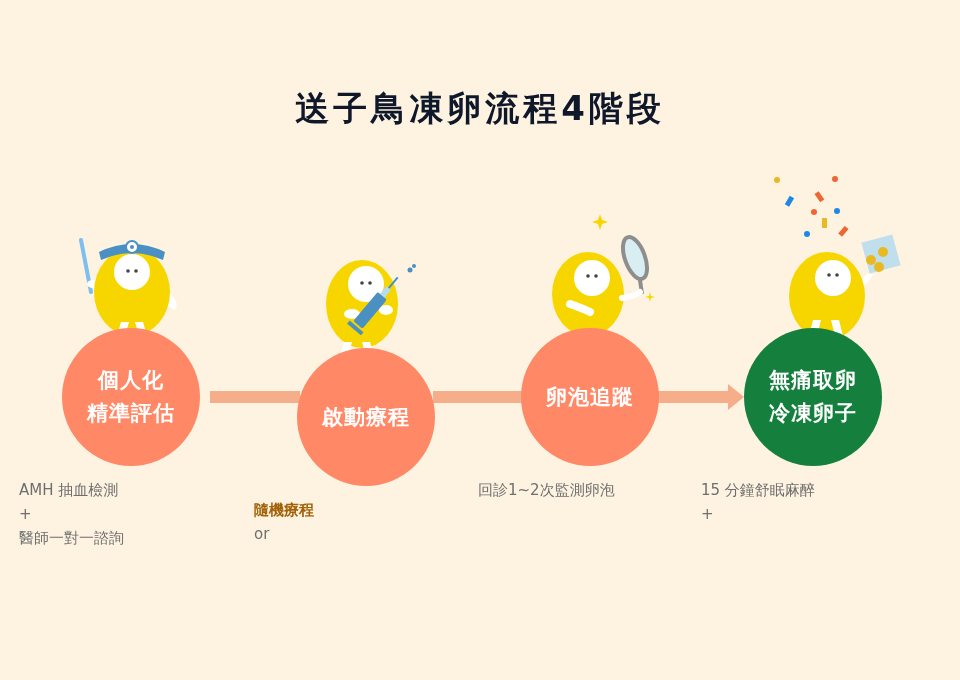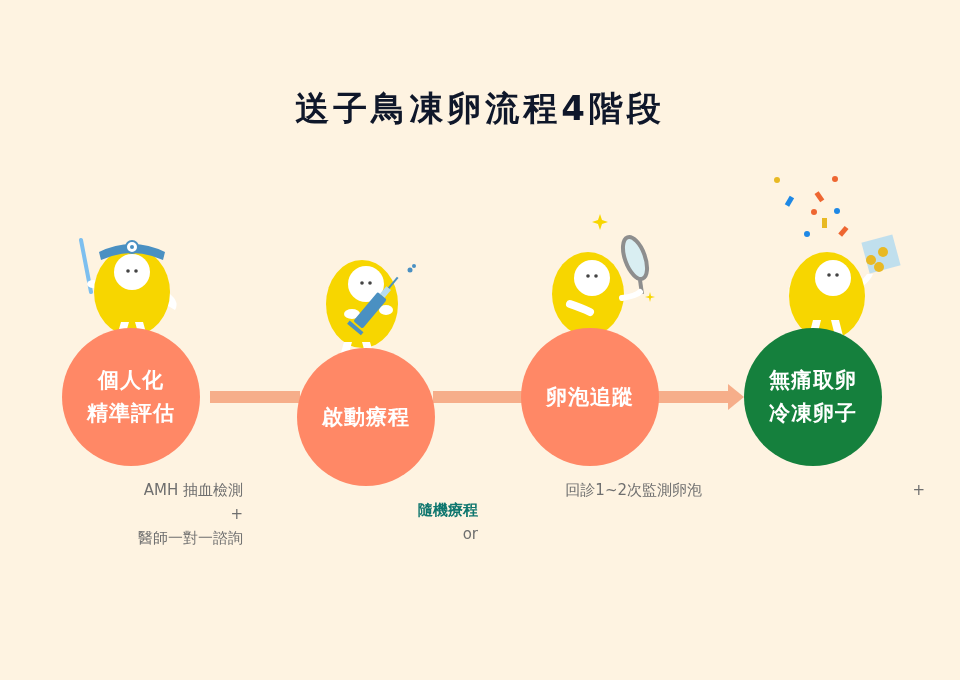--- a/index.html
+++ b/index.html
@@ -22,24 +22,24 @@
   }
   .step { position:absolute; top:0; width:224px; height:680px; }
   .circle {
     position:absolute; top:328px; left:43px; width:138px; height:138px; border-radius:50%;
     display:flex; align-items:center; justify-content:center; flex-direction:column;
     color:#fff; font-weight:bold; font-size:21px; line-height:33px; text-align:center; letter-spacing:1px;
   }
   .circle.light { background:#FF8866; }
   .circle.dark { background:#15803d; }
   .desc {
-    position:absolute; top:478px; left:0; width:224px; text-align:right;
+    position:absolute; top:478px; left:0; width:224px; text-align:left;
     font-size:15px; line-height:24px; color:#6F6F6F;
   }
-  .desc .hl { color:#0f766e; font-weight:bold; }
+  .desc .hl { color:#a16207; font-weight:bold; }
   .mascot { position:absolute; }
 </style>
 </head>
 <body>
 
 <div class="title">送子鳥凍卵流程4階段</div>
 
 <div class="connector" style="left:210px;width:90px;"></div>
 <div class="connector" style="left:433px;width:90px;"></div>
 <div class="connector" style="left:656px;width:74px;"></div>
@@ -142,15 +142,16 @@
     <circle cx="68" cy="105" r="1.8" fill="#444"></circle>
       <circle cx="76" cy="105" r="1.8" fill="#444"></circle>
     <path d="M52 150 L48 166 L56 166 L60 150Z" fill="#fff"></path>
     <path d="M78 150 L82 166 L74 166 L70 150Z" fill="#fff"></path>
   </svg>
   <div class="circle dark">
     <span>無痛取卵</span>
     <span>冷凍卵子</span>
   </div>
   <div class="desc">
+    <div>15 分鐘舒眠麻醉</div>
     <div>+</div>
   </div>
 </div>
 
 </body></html>

